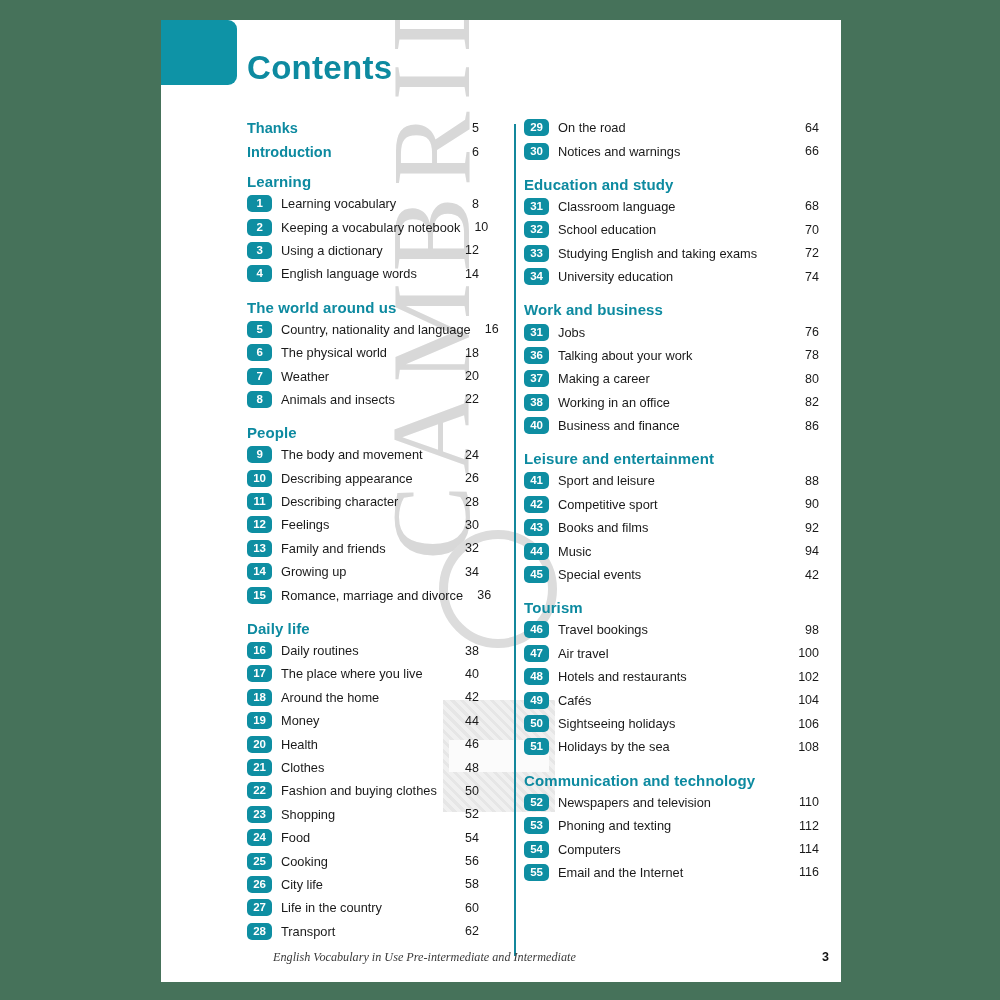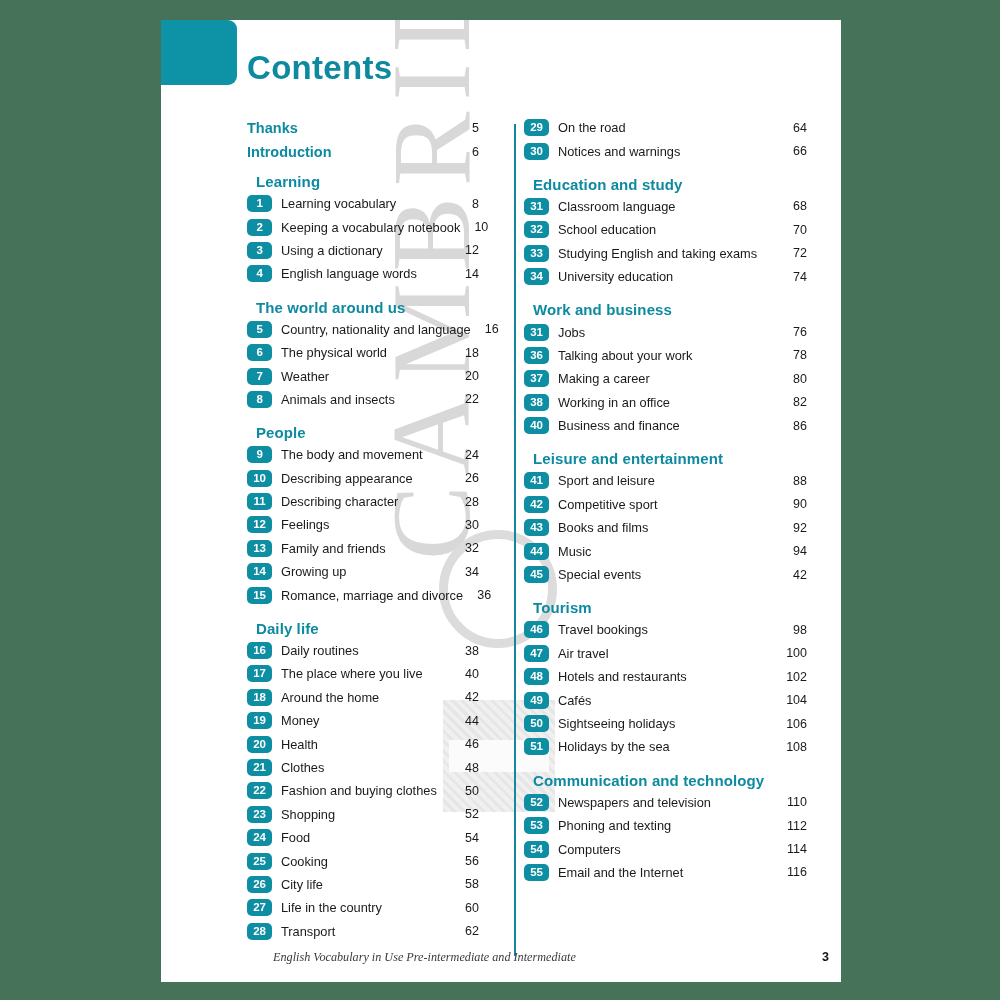--- a/index.html
+++ b/index.html
@@ -105,21 +105,21 @@
     top: 96px;
     width: 680px;
     display: flex;
     z-index: 1;
   }
   .col {
     width: 340px;
     padding: 0 12px 0 0;
   }
   .col.left  { padding-left: 86px; padding-right: 22px; }
-  .col.right { padding-left: 23px; padding-right: 34px; }
+  .col.right { padding-left: 23px; padding-right: 22px; }
 
   .col-divider {
     position: absolute;
     left: 353px;
     top: 104px;
     width: 2px;
     height: 832px;
     background: #13879c;
     z-index: 1;
   }
@@ -140,21 +140,21 @@
     font-size: 12.5px;
     color: #1a1a1a;
     min-width: 22px;
     text-align: right;
   }
 
   .section-head {
     font-size: 15px;
     font-weight: bold;
     color: #0d8aa0;
-    margin: 13px 0 2px 9px;
+    margin: 13px 0 2px 0;
     letter-spacing: .1px;
   }
   .section-head.tight { margin-top: 9px; }
 
   .unit-row {
     display: flex;
     align-items: center;
     height: 23.4px;
   }
   .badge {

